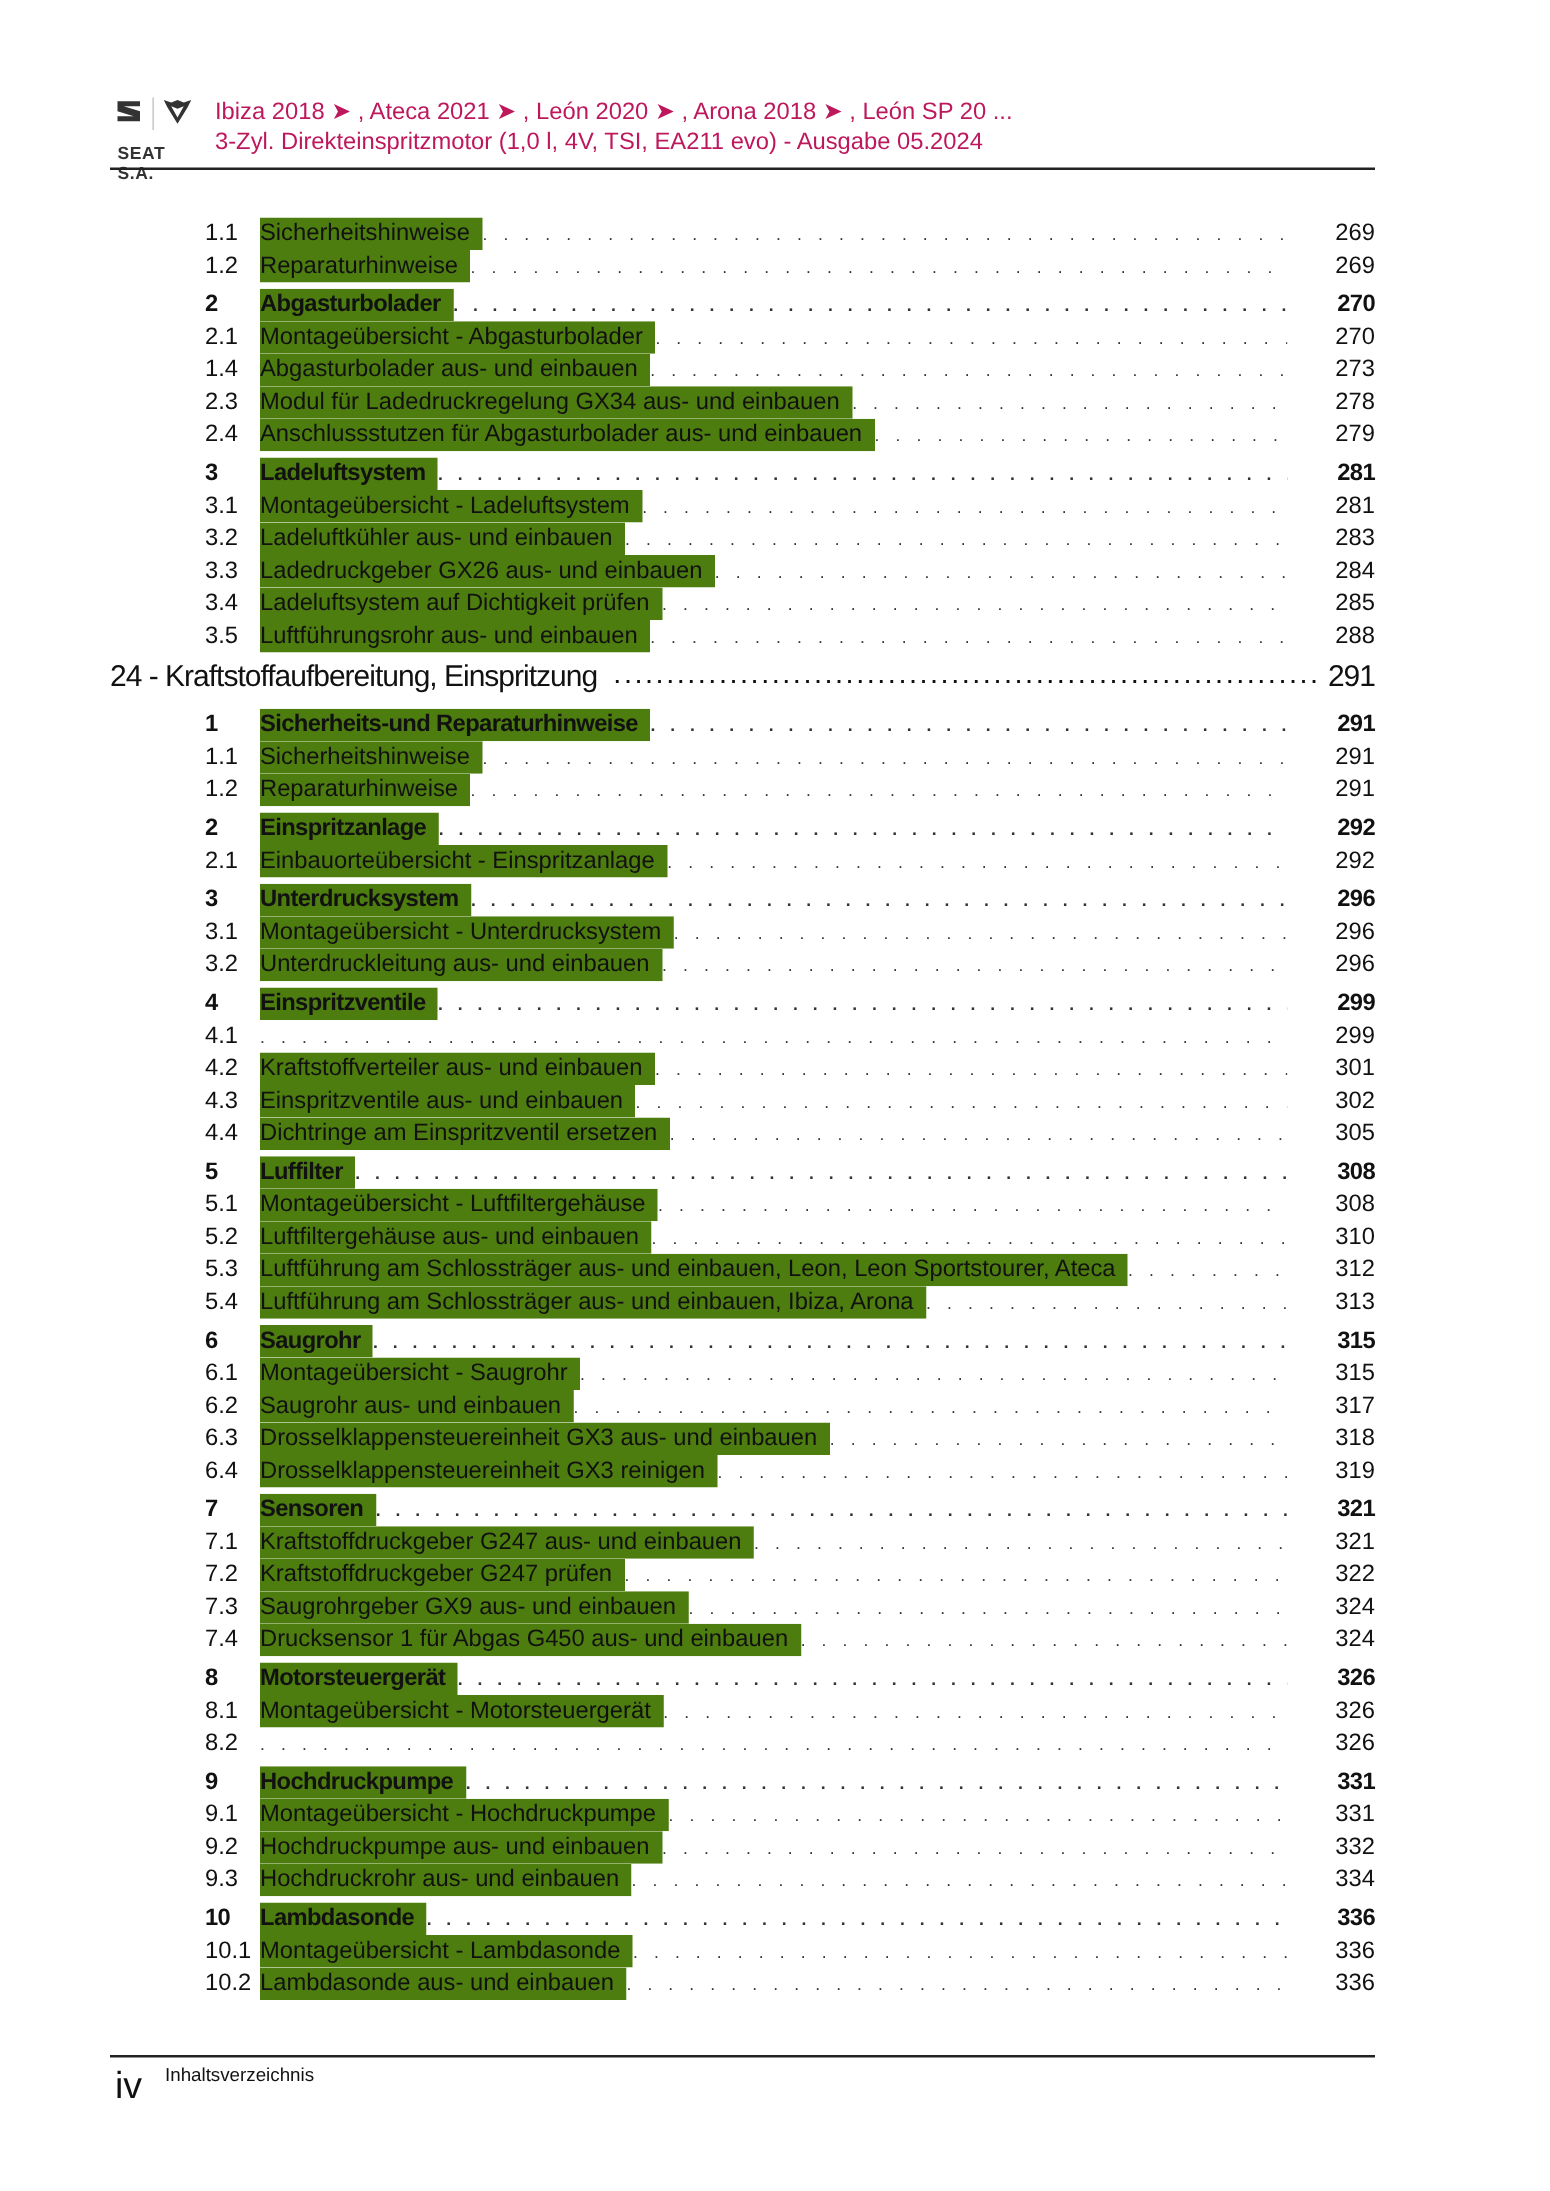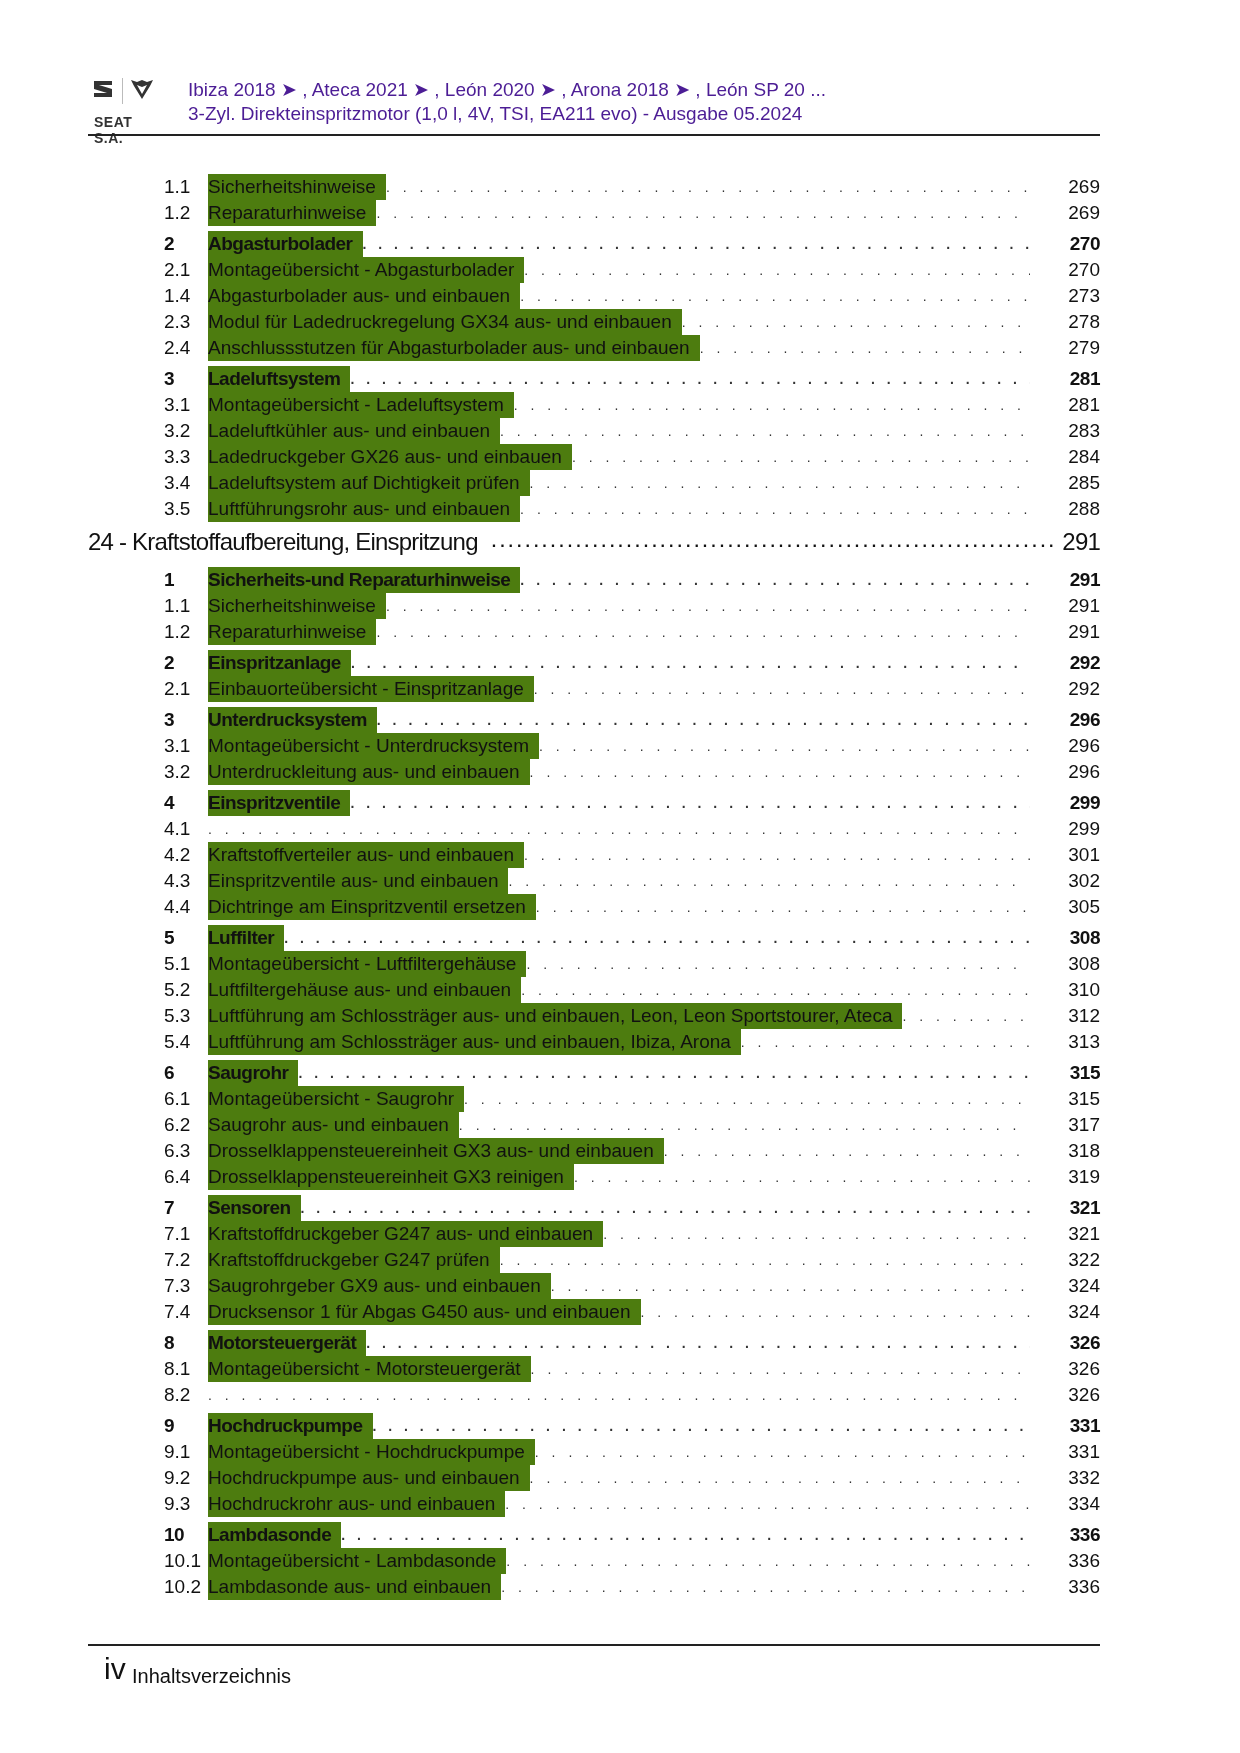--- a/index.html
+++ b/index.html
@@ -6,21 +6,21 @@
     body {
       width: 1240px; height: 1753px; position: relative; overflow: hidden;
       font-family: "Liberation Sans", sans-serif; color: #111;
     }
     .header { position: absolute; left: 88px; top: 72px; width: 1012px; height: 64px; }
     .logo { position: absolute; left: 4px; top: 2px; width: 70px; height: 60px; }
     .logo-seat { position: absolute; left: 0; top: 6px; width: 22px; height: 18px; }
     .logo-sep { position: absolute; left: 30px; top: 4px; width: 1px; height: 26px; background: #bbb; }
     .logo-cupra { position: absolute; left: 38px; top: 4px; width: 24px; height: 22px; }
     .logo-text { position: absolute; left: 2px; top: 40px; font-size: 14px; letter-spacing: 0.5px; color: #333; font-weight: bold; }
-    .header-lines { position: absolute; left: 84px; top: 6px; font-size: 19px; line-height: 24px; color: #4c1d95; white-space: nowrap; margin-left: 16px; }
+    .header-lines { position: absolute; left: 84px; top: 6px; font-size: 19px; line-height: 24px; color: #be185d; white-space: nowrap; }
     .header-rule { position: absolute; left: 88px; top: 134px; width: 1012px; height: 2px; background: #222; }
 
     .toc { position: absolute; left: 88px; top: 174px; width: 1012px; }
     .row { position: relative; height: 26px; display: flex; align-items: baseline; font-size: 19px; line-height: 26px; }
     .row.lvl1 { margin-top: 5px; }
     .row.lvl1 .title, .row.lvl1 .num, .row.lvl1 .page { font-weight: bold; letter-spacing: -0.5px; }
     .row .num { position: absolute; left: 52px; margin-left: 24px; }
     .row .title { position: absolute; left: 120px; right: 70px; display: flex; overflow: hidden; white-space: nowrap; }
     .row .title .t { flex: none; background: #4d7c0f; padding-right: 10px; }
     .row .title .dots { flex: 1; overflow: hidden; white-space: nowrap; letter-spacing: 4.5px; color: #333; font-size: 14px; }
@@ -28,22 +28,22 @@
     .row .page { position: absolute; right: 0; text-align: right; }
 
     .chapter { position: relative; height: 40px; margin-bottom: 2px; display: flex; align-items: baseline; font-size: 24px; line-height: 40px; letter-spacing: -0.8px; }
     .chapter .title { position: absolute; left: 0; right: 42px; display: flex; overflow: hidden; white-space: nowrap; }
     .chapter .title .t { flex: none; padding-right: 14px; }
     .chapter .title .dots { flex: 1; overflow: hidden; white-space: nowrap; font-weight: bold; letter-spacing: 4px; font-size: 16px; }
     .chapter .page { position: absolute; right: 0; }
 
     .footer-rule { position: absolute; left: 88px; top: 1644px; width: 1012px; height: 2px; background: #222; }
     .footer { position: absolute; left: 88px; top: 1652px; }
-    .footer .pg { font-size: 30px; position: absolute; left: 16px; top: 0; text-align: center; }
-    .footer .lbl { font-size: 20px; position: absolute; left: 44px; top: 13px; white-space: nowrap; }
+    .footer .pg { font-size: 30px; position: absolute; left: 4px; top: 0; text-align: center; }
+    .footer .lbl { font-size: 15px; position: absolute; left: 44px; top: 0; white-space: nowrap; }
   </style>
 </head>
 <body>
 
 <div class="header">
   <div class="logo">
     <svg class="logo-seat" viewBox="0 0 22 18">
       <path d="M2 1 H20 V5 H7 L20 9 V17 H2 V13 H15 L2 9 Z" fill="#333"></path>
     </svg>
     <div class="logo-sep"></div>

